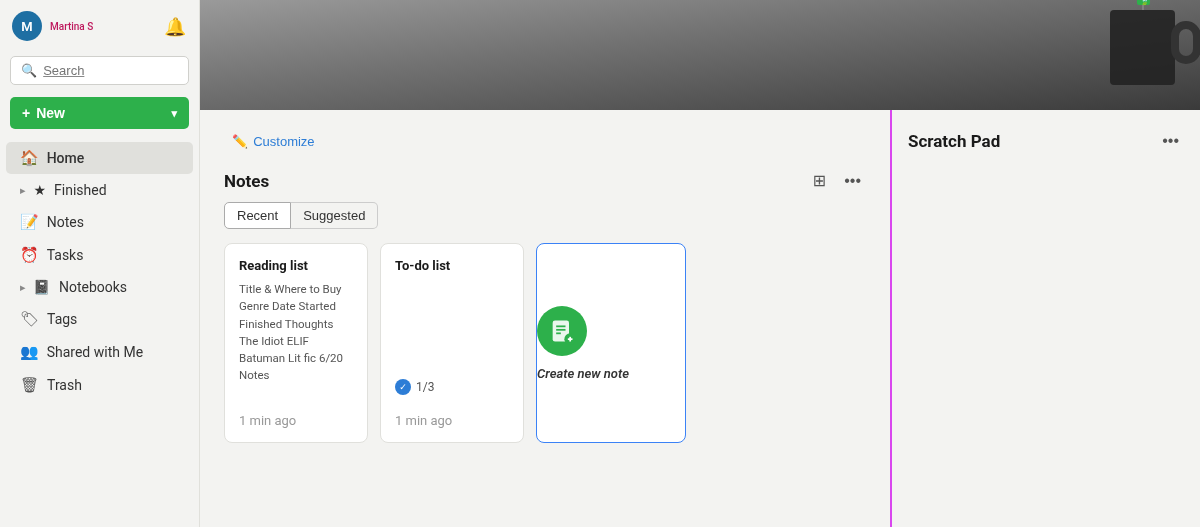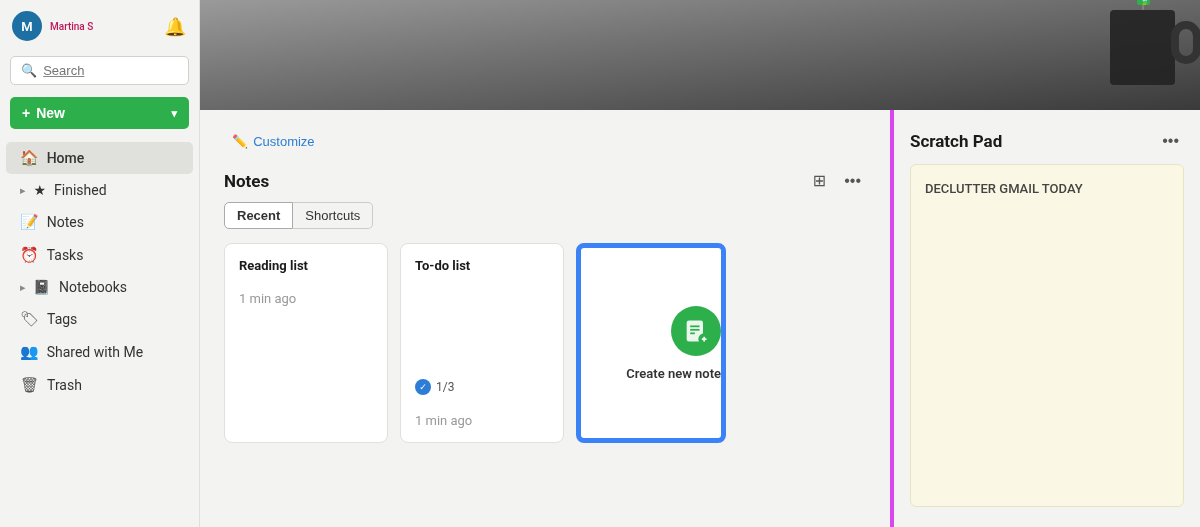--- a/index.html
+++ b/index.html
@@ -245,31 +245,31 @@
       padding: 5px 12px;
       font-size: 13px;
       cursor: pointer;
       border: 1px solid #ccc;
       background: white;
       color: #333;
     }
 
     .tab:first-child { border-radius: 5px 0 0 5px; }
     .tab:last-child { border-radius: 0 5px 5px 0; border-left: none; }
-    .tab.active { background: white; font-weight: 700; border-color: #aaa; }
+    .tab.active { background: white; font-weight: 400; border-color: #aaa; }
     .tab:not(.active) { background: #f3f3f1; }
 
     .notes-grid {
       display: flex;
       gap: 12px;
       flex-wrap: wrap;
     }
 
     .note-card {
-      width: 164px;
+      width: 144px;
       min-height: 200px;
       background: white;
       border-radius: 8px;
       border: 1px solid #e0e0dc;
       padding: 14px;
       display: flex;
       flex-direction: column;
       cursor: pointer;
       position: relative;
     }
@@ -313,27 +313,28 @@
       align-items: center;
       justify-content: center;
       font-size: 9px;
     }
 
     .create-card {
       width: 150px;
       min-height: 200px;
       background: white;
       border-radius: 8px;
-      border: 5px solid #3b82f6;
+      border: 1px solid #3b82f6;
       display: flex;
       flex-direction: column;
-      align-items: flex-end;
+      align-items: flex-start;
       justify-content: center;
       cursor: pointer;
       gap: 10px;
+      font-style: italic;
     }
 
     .create-icon {
       width: 50px;
       height: 50px;
       border-radius: 50%;
       background: #2db04b;
       display: flex;
       align-items: center;
       justify-content: center;
@@ -346,21 +347,21 @@
       font-weight: 600;
       color: #333;
     }
 
     
     .scratch-section {
       width: 310px;
       min-width: 310px;
       background: #f3f3f1;
       padding: 20px 16px;
-      border-left: 4px solid #d946ef;
+      border-left: 2px solid #d946ef;
       display: flex;
       flex-direction: column;
     }
 
     .scratch-header {
       display: flex;
       justify-content: space-between;
       align-items: center;
       margin-bottom: 12px;
     }
@@ -491,27 +492,28 @@
       <div class="section-header">
         <span class="section-title">Notes</span>
         <div class="section-actions">
           <button class="icon-btn">⊞</button>
           <button class="icon-btn">•••</button>
         </div>
       </div>
 
       <div class="tabs">
         <button class="tab active">Recent</button>
-        <button class="tab">Shortcuts</button>
+        <button class="tab">Suggested</button>
       </div>
 
       <div class="notes-grid">
 
         <div class="note-card">
           <div class="note-title">Reading list</div>
+          <div class="note-content">Title &amp; Where to Buy Genre Date Started Finished Thoughts The Idiot ELIF Batuman Lit fic 6/20 Notes</div>
           <div class="note-footer">1 min ago</div>
         </div>
 
         <div class="note-card">
           <div class="note-title">To-do list</div>
           <div style="flex:1"></div>
           <div class="note-checkbox-row">
             <div class="checkbox-icon">✓</div>
             <span>1/3</span>
           </div>
@@ -533,16 +535,15 @@
           <span class="create-label">Create new note</span>
         </div>
       </div>
     </div>
 
     <div class="scratch-section">
       <div class="scratch-header">
         <span class="scratch-title">Scratch Pad</span>
         <button class="icon-btn">•••</button>
       </div>
-      <div class="scratch-pad" contenteditable="true" style="">DECLUTTER GMAIL TODAY</div>
     </div>
   </div>
 </div>
 
 </body></html>

